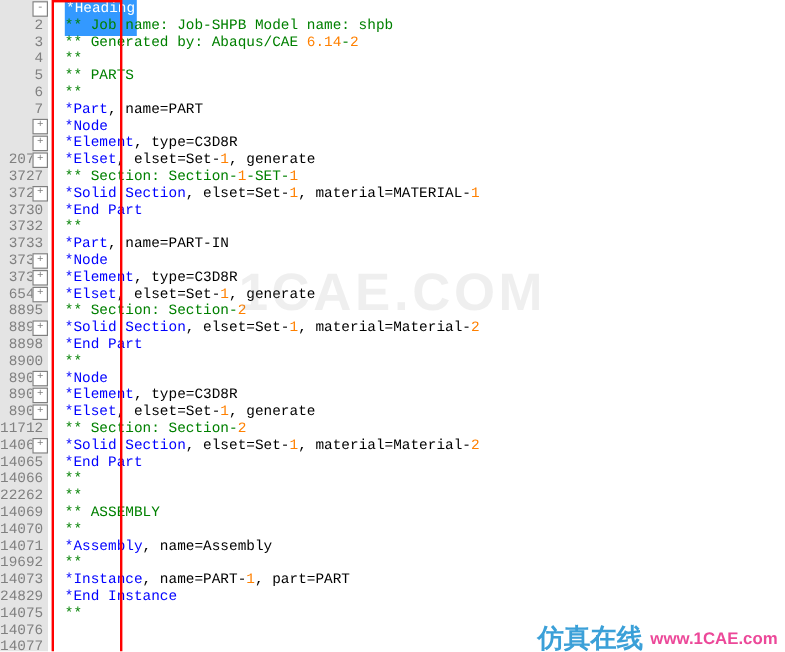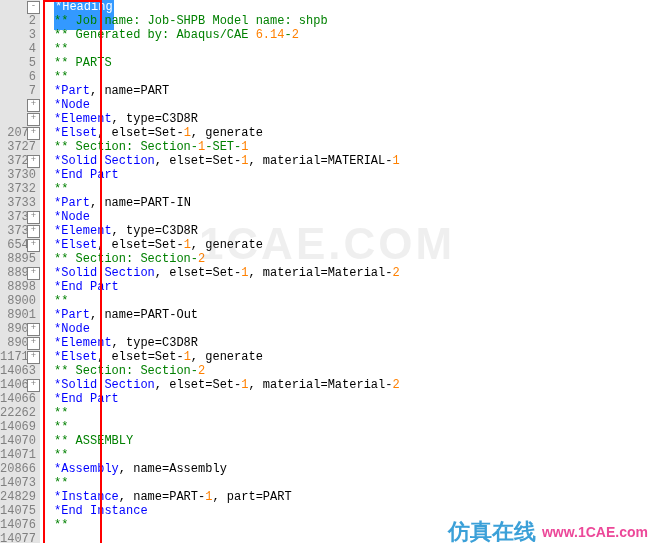--- a/index.html
+++ b/index.html
@@ -51,21 +51,21 @@
       <div class="line"><span class="ln">8902</span></div>
       <div class="line"><span class="ln">8903</span></div>
       <div class="line"><span class="ln">11712</span></div>
       <div class="line"><span class="ln">14063</span></div>
       <div class="line"><span class="ln">14065</span></div>
       <div class="line"><span class="ln">14066</span></div>
       <div class="line"><span class="ln">22262</span></div>
       <div class="line"><span class="ln">14069</span></div>
       <div class="line"><span class="ln">14070</span></div>
       <div class="line"><span class="ln">14071</span></div>
-      <div class="line"><span class="ln">20866</span></div>
+      <div class="line"><span class="ln">19692</span></div>
       <div class="line"><span class="ln">14073</span></div>
       <div class="line"><span class="ln">24829</span></div>
       <div class="line"><span class="ln">14075</span></div>
       <div class="line"><span class="ln">14076</span></div>
       <div class="line"><span class="ln">14077</span></div>
     </div>
   <div class="code">
       <div class="line cline" style="position: relative;"><div class="fold" style="left: -13px;">-</div><span class="sel">*Heading</span></div>
       <div class="line cline"><span class="cm">** Job name: Job-SHPB Model name: shpb</span></div>
       <div class="line cline"><span class="cm">** Generated by: Abaqus/CAE </span><span class="num">6.14</span><span class="cm">-</span><span class="num">2</span></div>
@@ -81,21 +81,20 @@
       <div class="line cline"><span class="kw">*End Part</span></div>
       <div class="line cline"><span class="cm">**</span></div>
       <div class="line cline"><span class="kw">*Part</span><span>, name=PART-IN</span></div>
       <div class="line cline" style="position: relative;"><div class="fold" style="left: -13px;">+</div><span class="kw">*Node</span></div>
       <div class="line cline" style="position: relative;"><div class="fold" style="left: -13px;">+</div><span class="kw">*Element</span><span>, type=C3D8R</span></div>
       <div class="line cline" style="position: relative;"><div class="fold" style="left: -13px;">+</div><span class="kw">*Elset</span><span>, elset=Set-</span><span class="num">1</span><span>, generate</span></div>
       <div class="line cline"><span class="cm">** Section: Section-</span><span class="num">2</span></div>
       <div class="line cline" style="position: relative;"><div class="fold" style="left: -13px;">+</div><span class="kw">*Solid Section</span><span>, elset=Set-</span><span class="num">1</span><span>, material=Material-</span><span class="num">2</span></div>
       <div class="line cline"><span class="kw">*End Part</span></div>
       <div class="line cline"><span class="cm">**</span></div>
-      <div class="line cline"><span class="kw">*Part</span><span>, name=PART-Out</span></div>
       <div class="line cline" style="position: relative;"><div class="fold" style="left: -13px;">+</div><span class="kw">*Node</span></div>
       <div class="line cline" style="position: relative;"><div class="fold" style="left: -13px;">+</div><span class="kw">*Element</span><span>, type=C3D8R</span></div>
       <div class="line cline" style="position: relative;"><div class="fold" style="left: -13px;">+</div><span class="kw">*Elset</span><span>, elset=Set-</span><span class="num">1</span><span>, generate</span></div>
       <div class="line cline"><span class="cm">** Section: Section-</span><span class="num">2</span></div>
       <div class="line cline" style="position: relative;"><div class="fold" style="left: -13px;">+</div><span class="kw">*Solid Section</span><span>, elset=Set-</span><span class="num">1</span><span>, material=Material-</span><span class="num">2</span></div>
       <div class="line cline"><span class="kw">*End Part</span></div>
       <div class="line cline"><span class="cm">**</span></div>
       <div class="line cline"><span class="cm">**</span></div>
       <div class="line cline"><span class="cm">** ASSEMBLY</span></div>
       <div class="line cline"><span class="cm">**</span></div>

